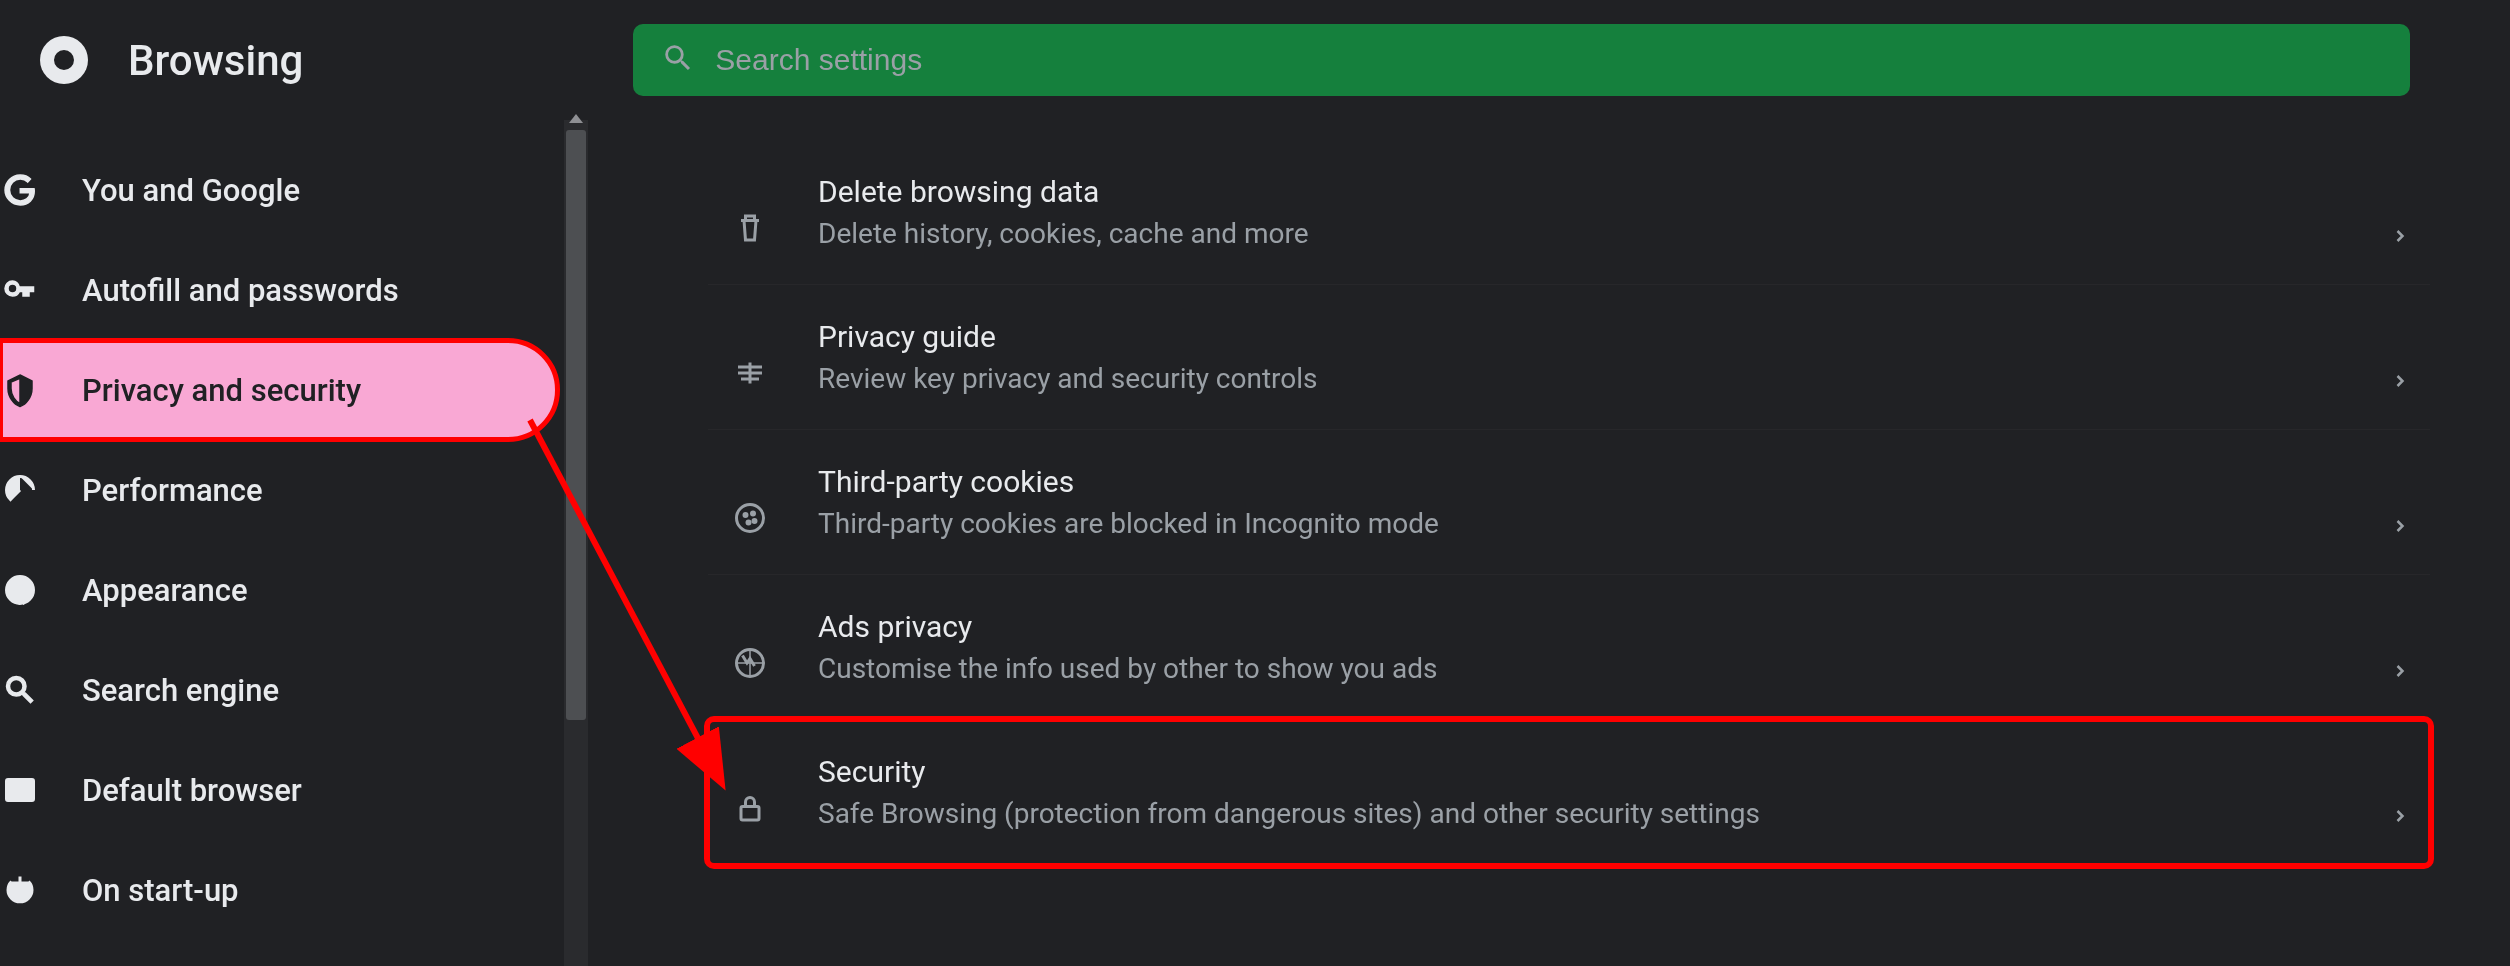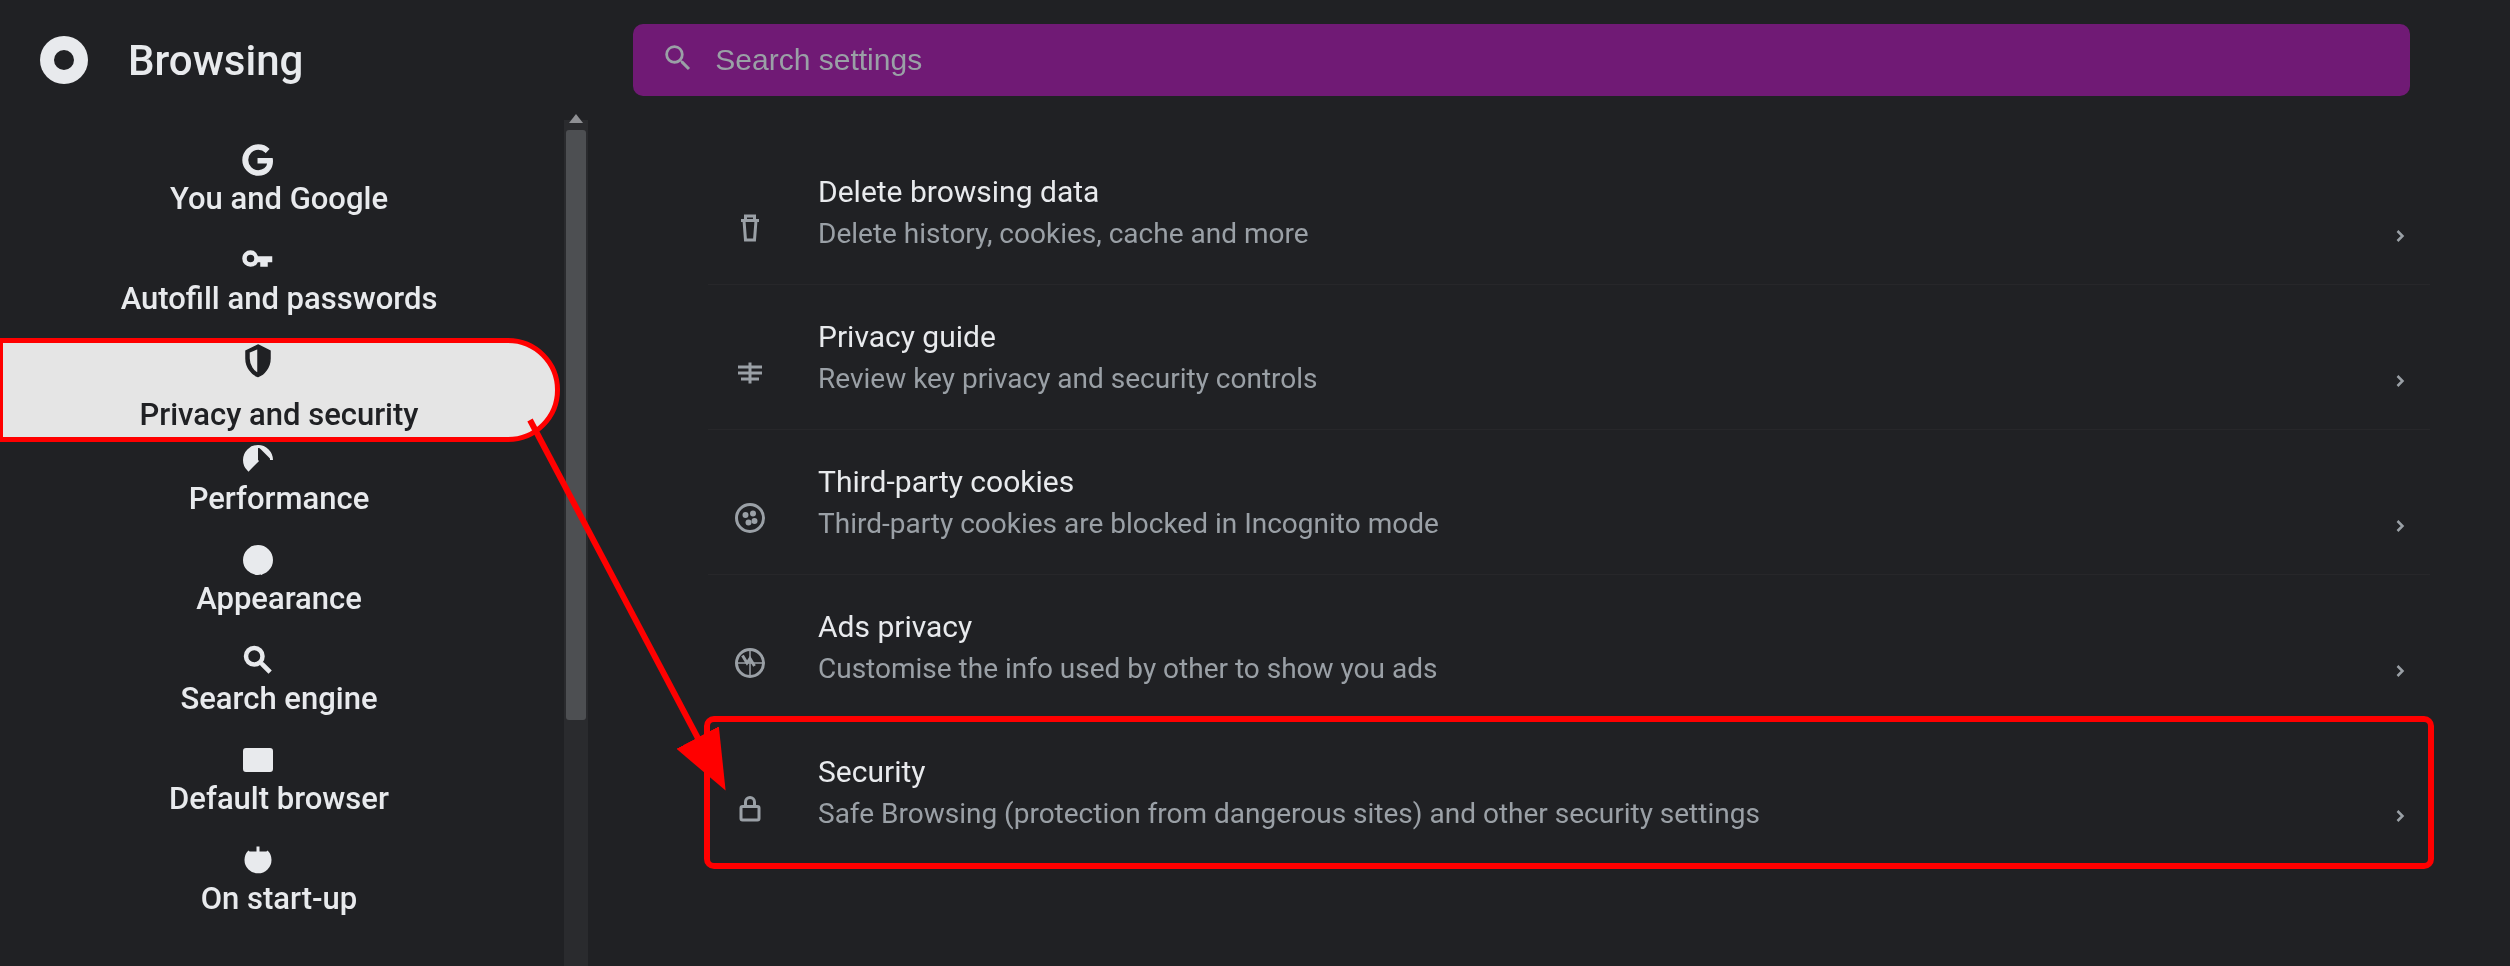--- a/index.html
+++ b/index.html
@@ -45,21 +45,21 @@
     color: #e8eaed;
   }
   .search-wrap {
     flex: 1;
     margin-left: 330px;
     margin-right: 60px;
   }
   .search-box {
     display: flex;
     align-items: center;
-    background: #701a75;
+    background: #15803d;
     border-radius: 10px;
     height: 72px;
     padding: 0 28px;
     width: 100%;
   }
   .search-box svg { width: 34px; height: 34px; fill: #9aa0a6; margin-right: 20px; }
   .search-input {
     background: transparent;
     border: none;
     outline: none;
@@ -107,39 +107,37 @@
   }
   .sidebar-item {
     display: flex;
     align-items: center;
     height: 100px;
     cursor: pointer;
     border-top-right-radius: 50px;
     border-bottom-right-radius: 50px;
     margin-right: 30px;
     position: relative;
-    flex-direction: column;
   }
   .sidebar-item .icon-slot {
     width: 40px;
     height: 40px;
     display: flex;
     align-items: center;
     justify-content: center;
     margin-right: 42px;
   }
   .sidebar-item .icon-slot svg { width: 36px; height: 36px; fill: #e8eaed; stroke: #e8eaed; }
   .sidebar-label {
     font-size: 31px;
     color: #e8eaed;
     font-weight: 500;
   }
   .sidebar-item.active {
-    background: #e5e5e5;
-    gap: 16px;
+    background: #f9a8d4;
   }
   .sidebar-item.active .sidebar-label { color: #202124; }
   .sidebar-item.active .icon-slot svg { fill: #202124; stroke: #202124; }
   .sidebar-item.highlight-red {
     outline: 5px solid #ff0000;
     outline-offset: -3px;
   }
 
   .main {
     flex: 1;

